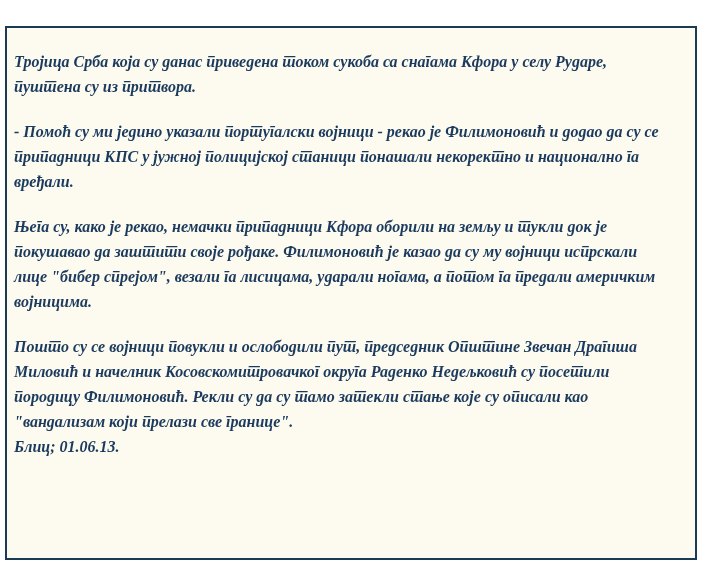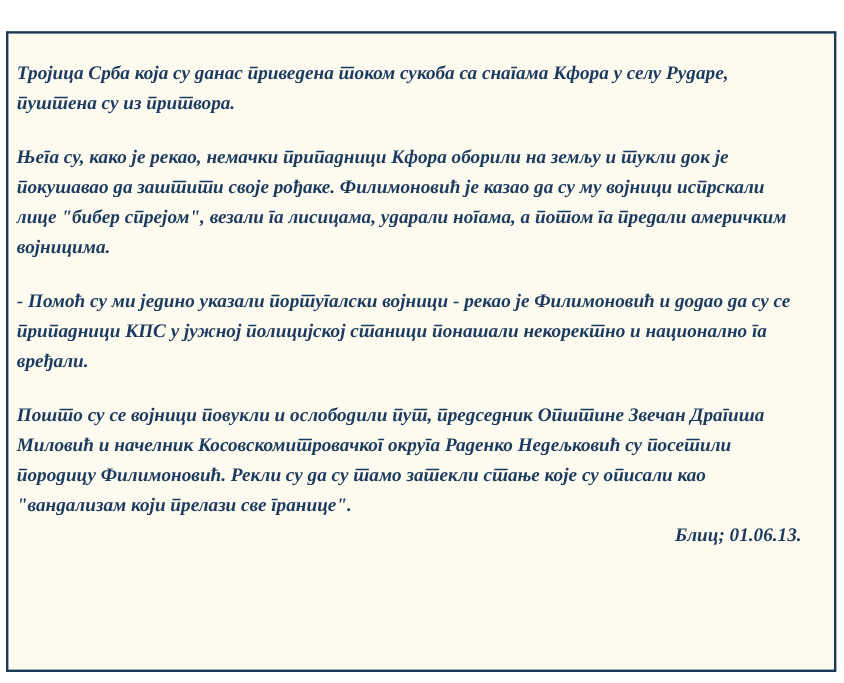--- a/index.html
+++ b/index.html
@@ -33,25 +33,25 @@
   }
   .para {
     margin: 0 0 20px 0;
     text-align: left;
   }
   .para.no-gap {
     margin-bottom: 0;
   }
   .attribution {
     margin: 0;
-    text-align: right;
+    text-align: left;
   }
 </style>
 </head>
 <body>
 
 <div class="frame">
   <p class="para">Тројица Срба која су данас приведена током сукоба са снагама Кфора у селу Рударе, пуштена су из притвора.</p>
+  <p class="para">- Помоћ су ми једино указали португалски војници - рекао је Филимоновић и додао да су се припадници КПС у јужној полицијској станици понашали некоректно и национално га вређали.</p>
   <p class="para">Њега су, како је рекао, немачки припадници Кфора оборили на земљу и тукли док је покушавао да заштити своје рођаке. Филимоновић је казао да су му војници испрскали лице "бибер спрејом", везали га лисицама, ударали ногама, а потом га предали америчким војницима.</p>
-  <p class="para">- Помоћ су ми једино указали португалски војници - рекао је Филимоновић и додао да су се припадници КПС у јужној полицијској станици понашали некоректно и национално га вређали.</p>
   <p class="para no-gap">Пошто су се војници повукли и ослободили пут, председник Општине Звечан Драгиша Миловић и начелник Косовскомитровачког округа Раденко Недељковић су посетили породицу Филимоновић. Рекли су да су тамо затекли стање које су описали као "вандализам који прелази све границе".</p>
   <p class="attribution">Блиц; 01.06.13.</p>
 </div>
 
 </body></html>

